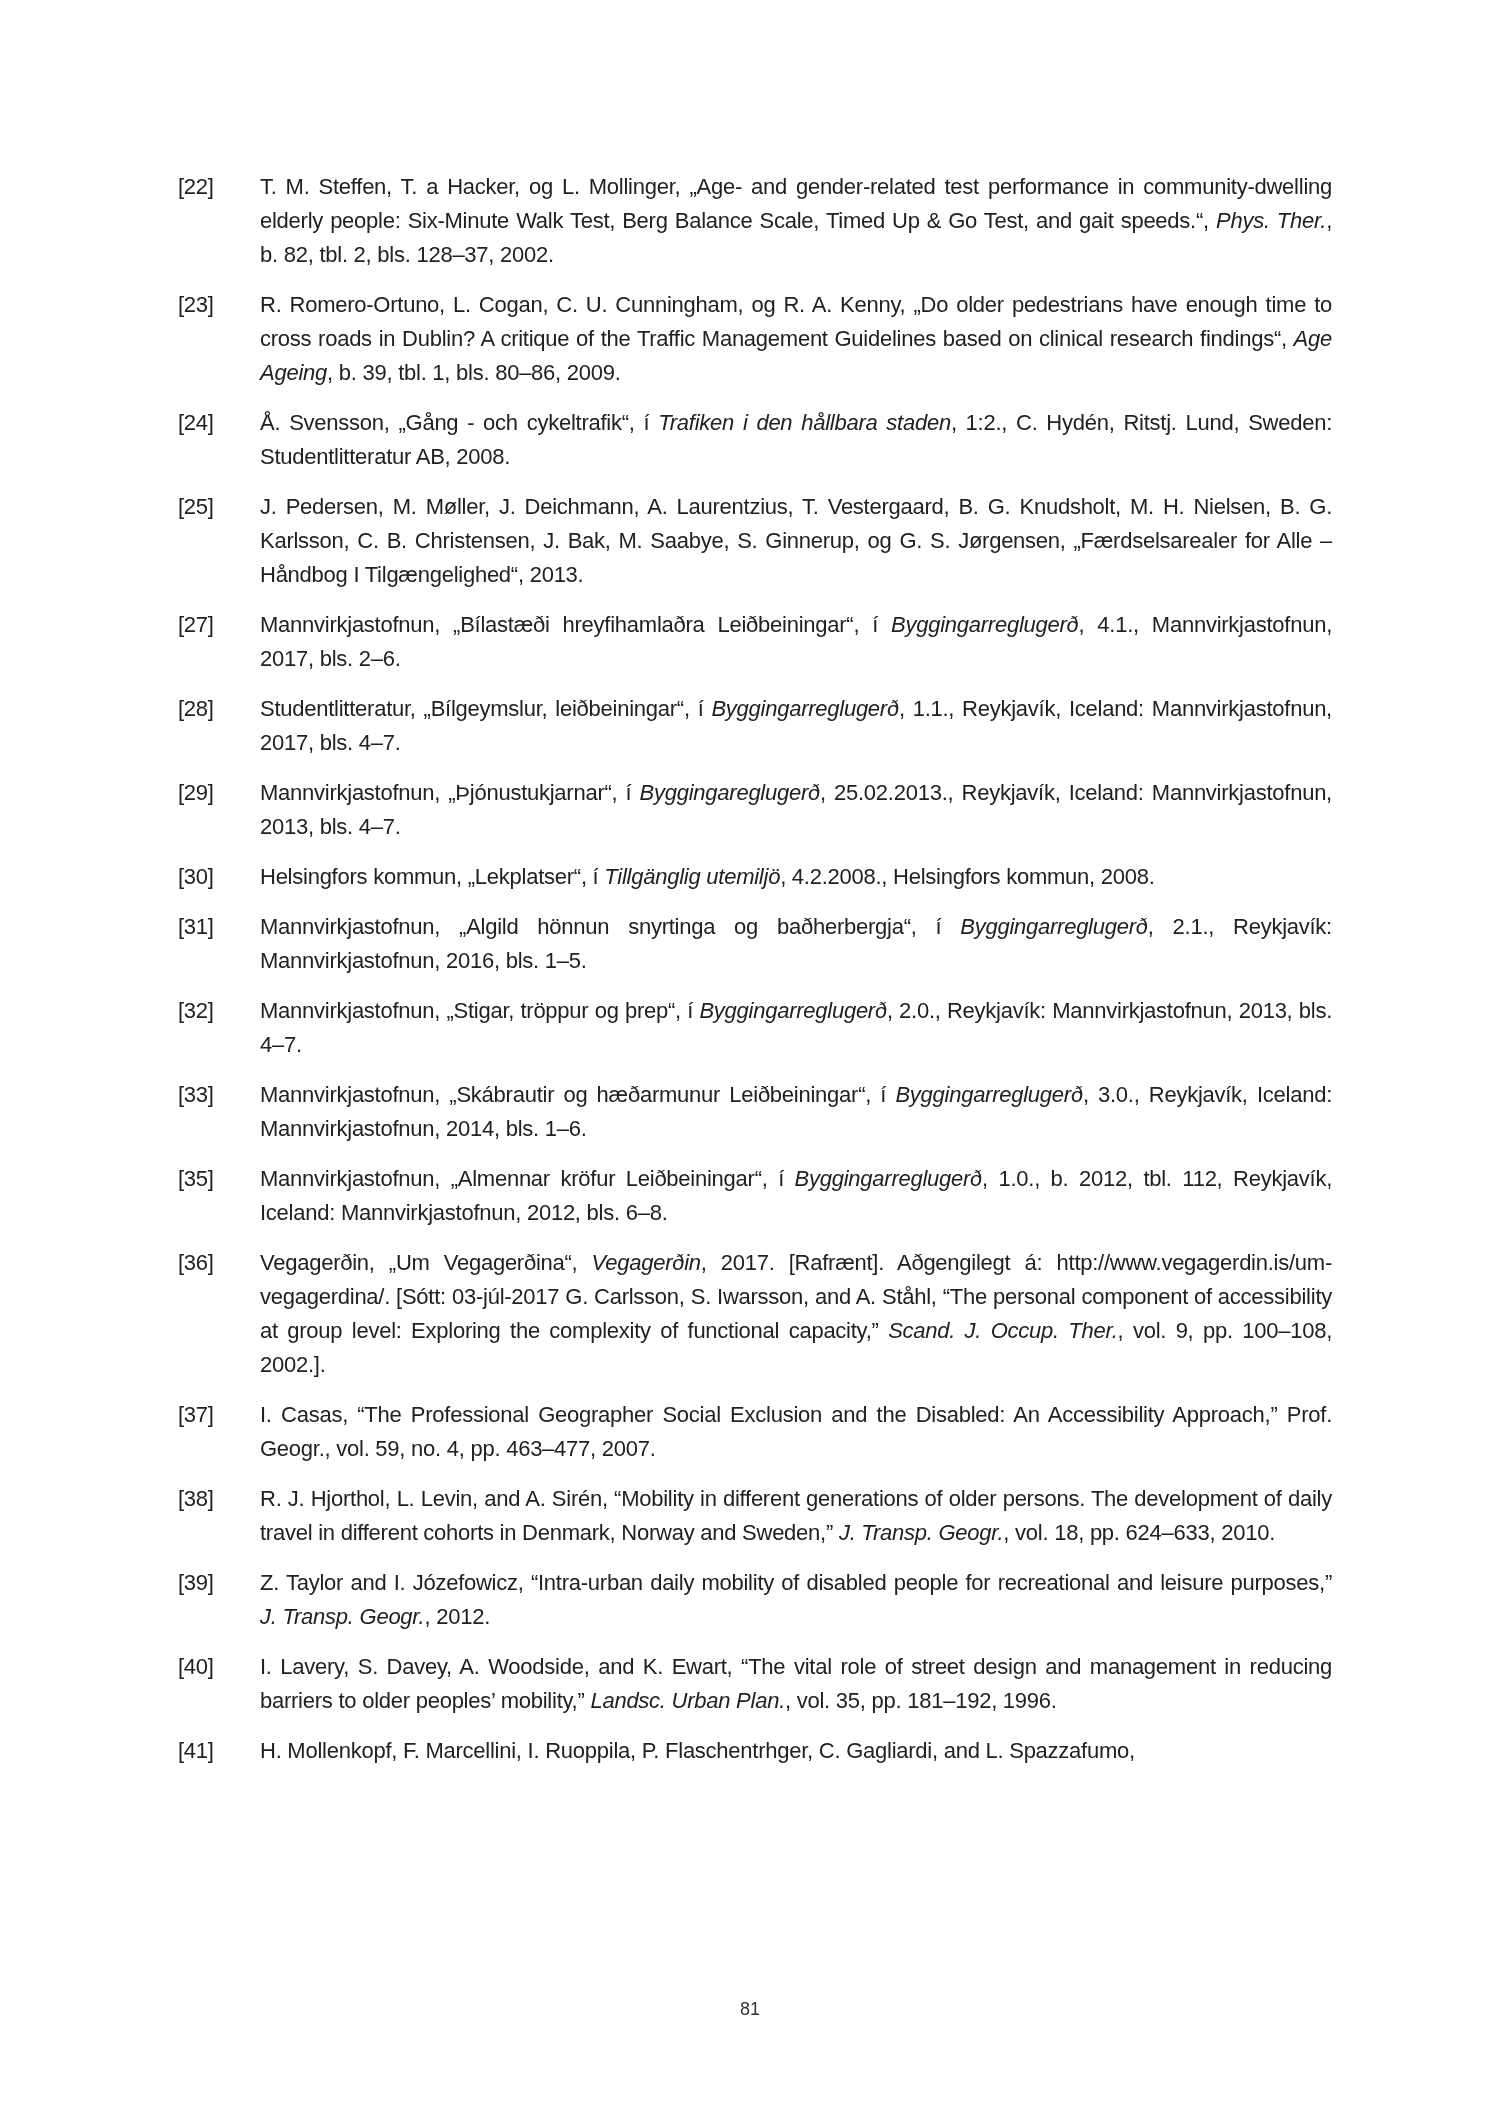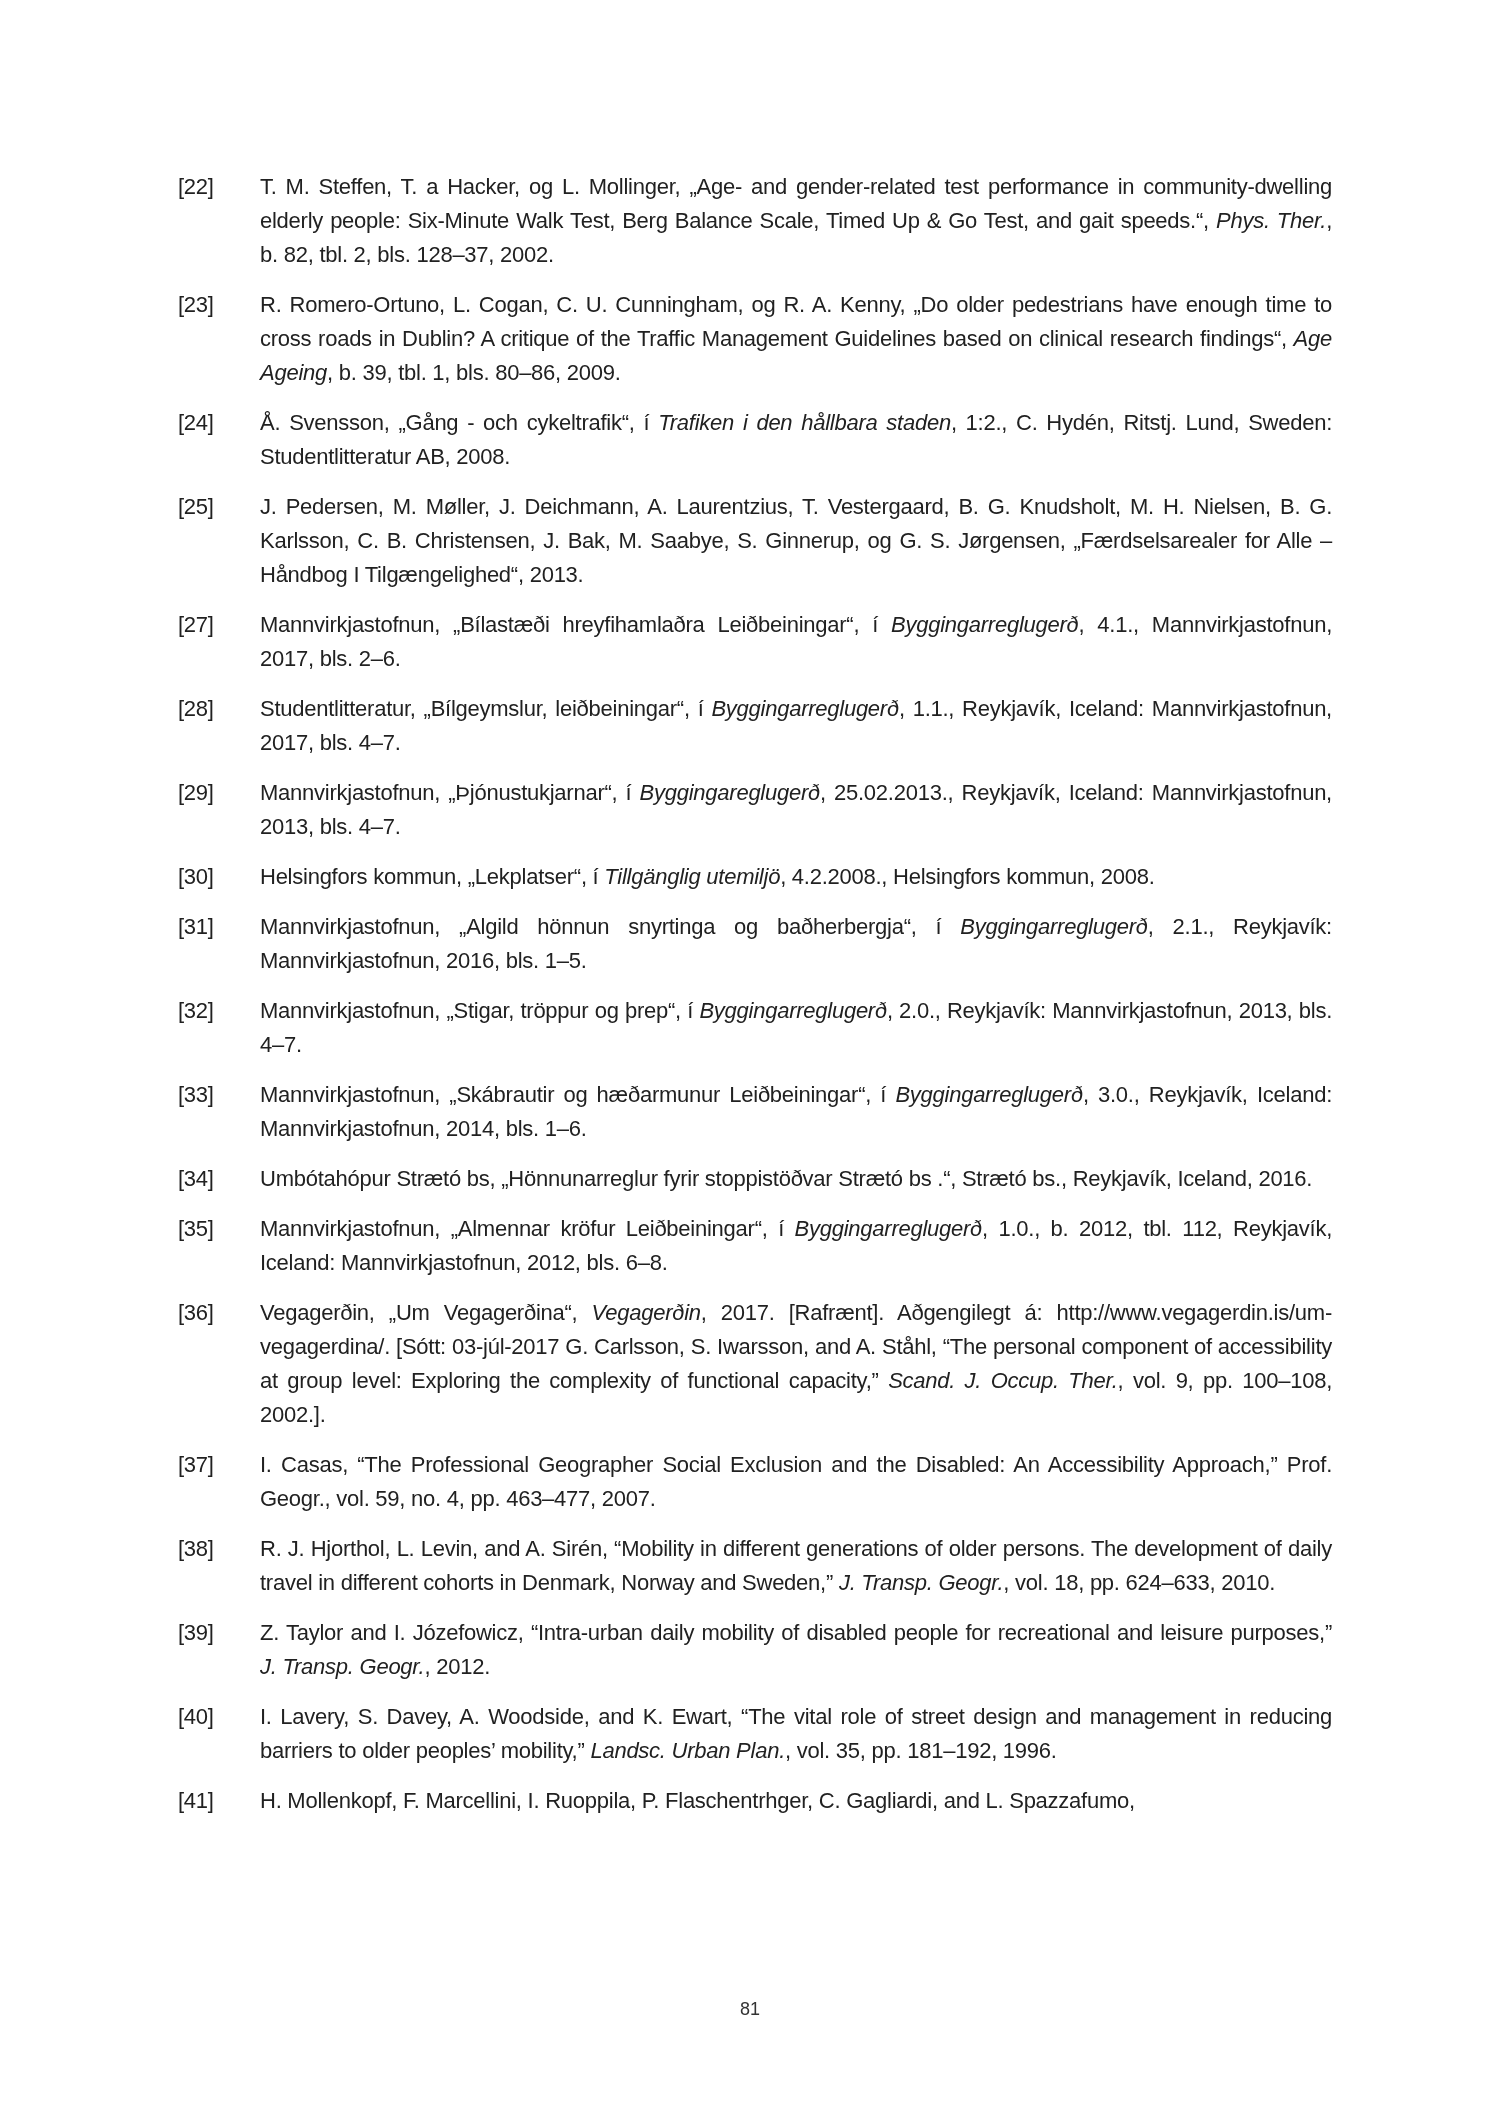--- a/index.html
+++ b/index.html
@@ -101,24 +101,20 @@
       </div>
       <div class="ref">
         <span class="ref-label">[32]</span>
         <div class="ref-body"><span>Mannvirkjastofnun, „Stigar, tröppur og þrep“, í </span><em>Byggingarreglugerð</em><span>, 2.0., Reykjavík: Mannvirkjastofnun, 2013, bls. 4–7.</span></div>
       </div>
       <div class="ref">
         <span class="ref-label">[33]</span>
         <div class="ref-body"><span>Mannvirkjastofnun, „Skábrautir og hæðarmunur Leiðbeiningar“, í </span><em>Byggingarreglugerð</em><span>, 3.0., Reykjavík, Iceland: Mannvirkjastofnun, 2014, bls. 1–6.</span></div>
       </div>
       <div class="ref">
-        <span class="ref-label">[34]</span>
-        <div class="ref-body"><span>Umbótahópur Strætó bs, „Hönnunarreglur fyrir stoppistöðvar Strætó bs .“, Strætó bs., Reykjavík, Iceland, 2016.</span></div>
-      </div>
-      <div class="ref">
         <span class="ref-label">[35]</span>
         <div class="ref-body"><span>Mannvirkjastofnun, „Almennar kröfur Leiðbeiningar“, í </span><em>Byggingarreglugerð</em><span>, 1.0., b. 2012, tbl. 112, Reykjavík, Iceland: Mannvirkjastofnun, 2012, bls. 6–8.</span></div>
       </div>
       <div class="ref">
         <span class="ref-label">[36]</span>
         <div class="ref-body"><span>Vegagerðin, „Um Vegagerðina“, </span><em>Vegagerðin</em><span>, 2017. [Rafrænt]. Aðgengilegt á: http://www.vegagerdin.is/um-vegagerdina/. [Sótt: 03-júl-2017 G. Carlsson, S. Iwarsson, and A. Ståhl, “The personal component of accessibility at group level: Exploring the complexity of functional capacity,” </span><em>Scand. J. Occup. Ther.</em><span>, vol. 9, pp. 100–108, 2002.].</span></div>
       </div>
       <div class="ref">
         <span class="ref-label">[37]</span>
         <div class="ref-body"><span>I. Casas, “The Professional Geographer Social Exclusion and the Disabled: An Accessibility Approach,” Prof. Geogr., vol. 59, no. 4, pp. 463–477, 2007.</span></div>

